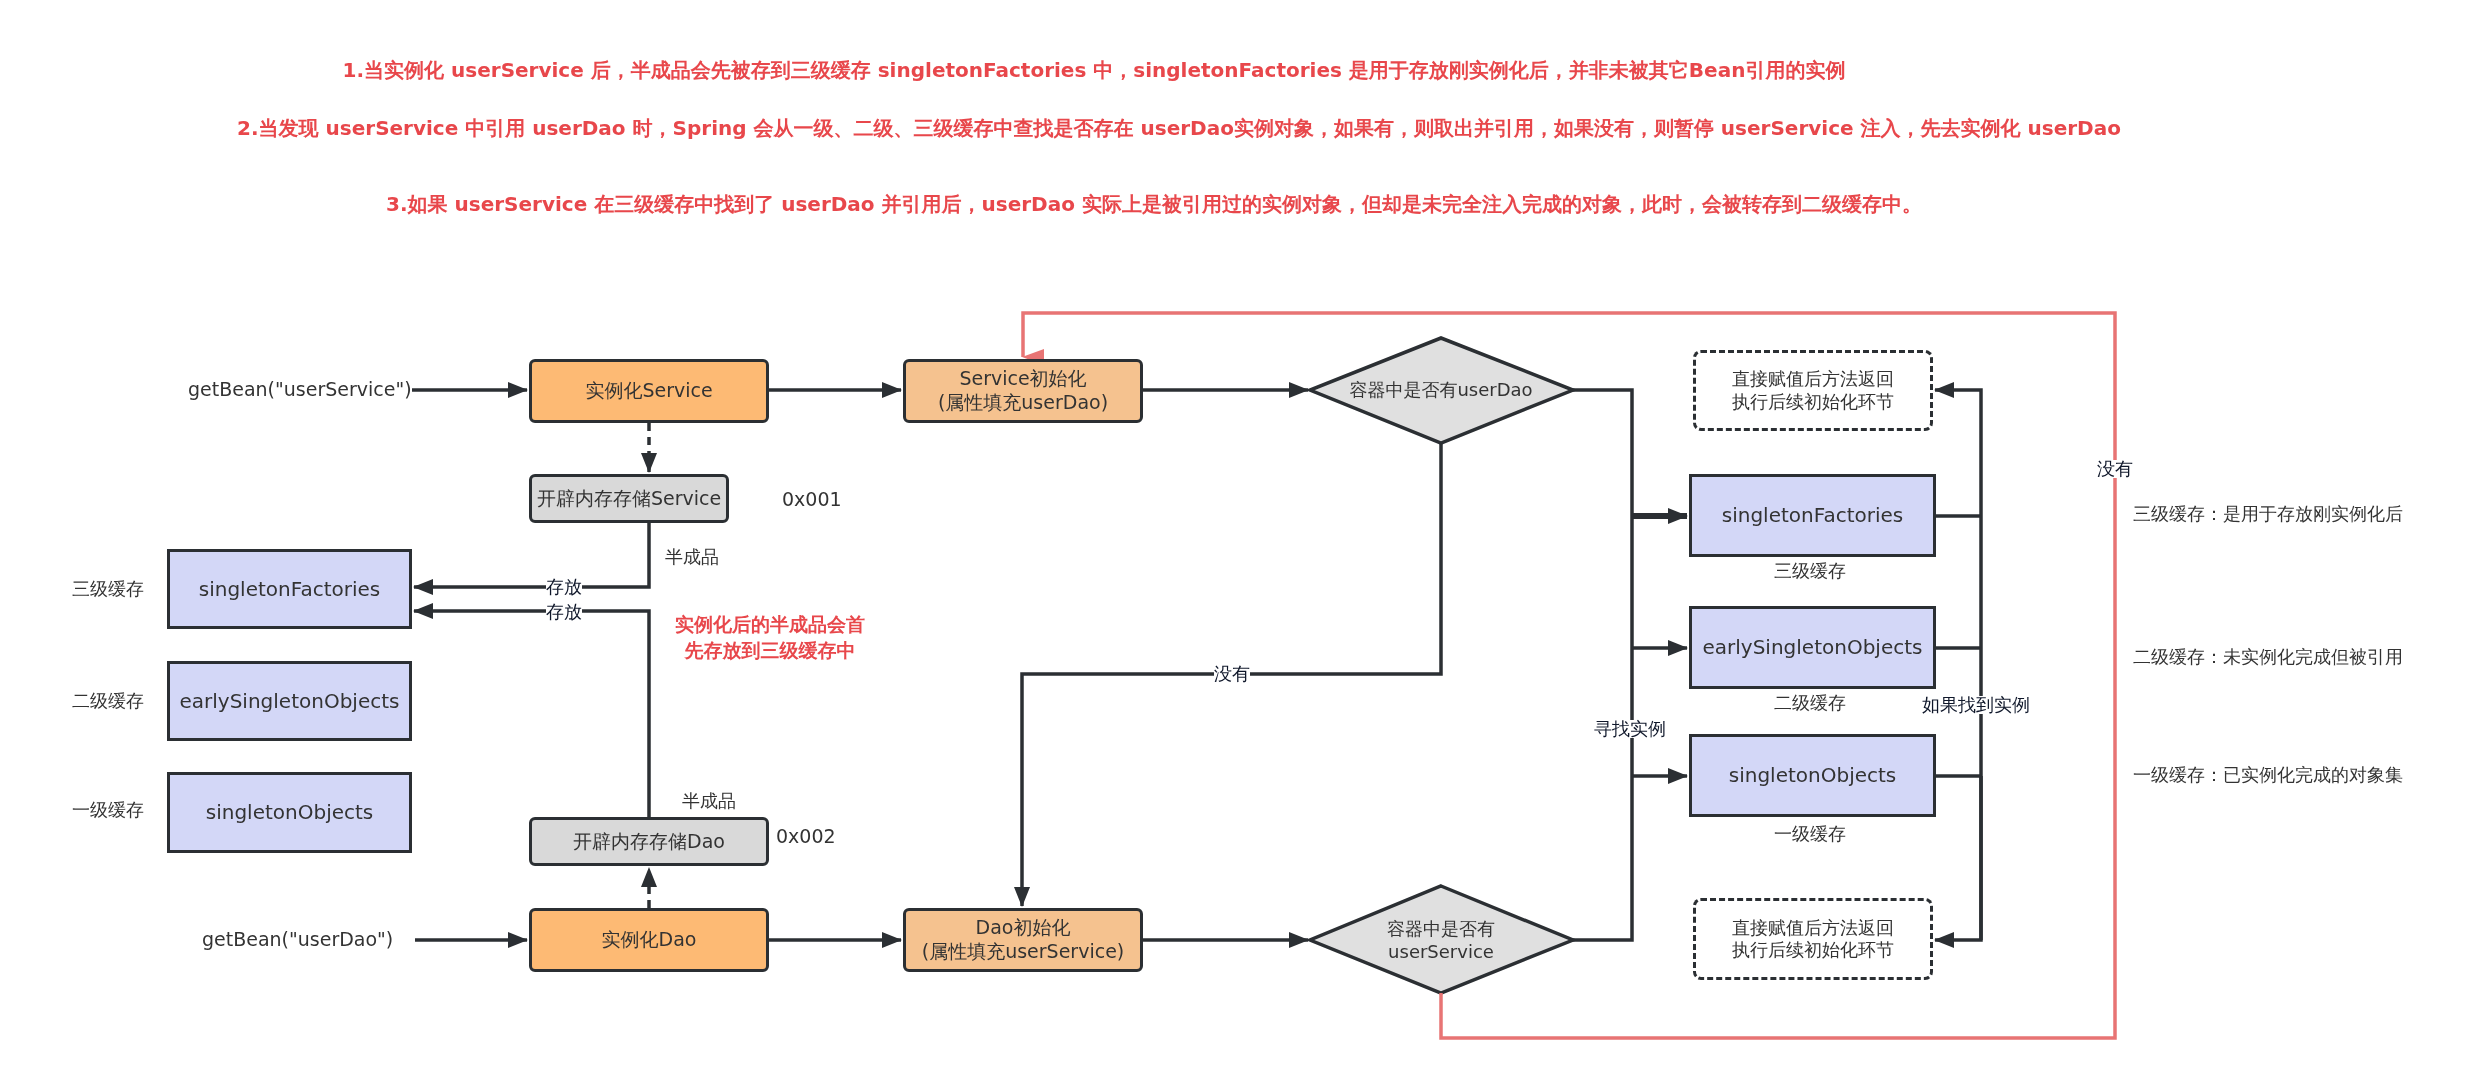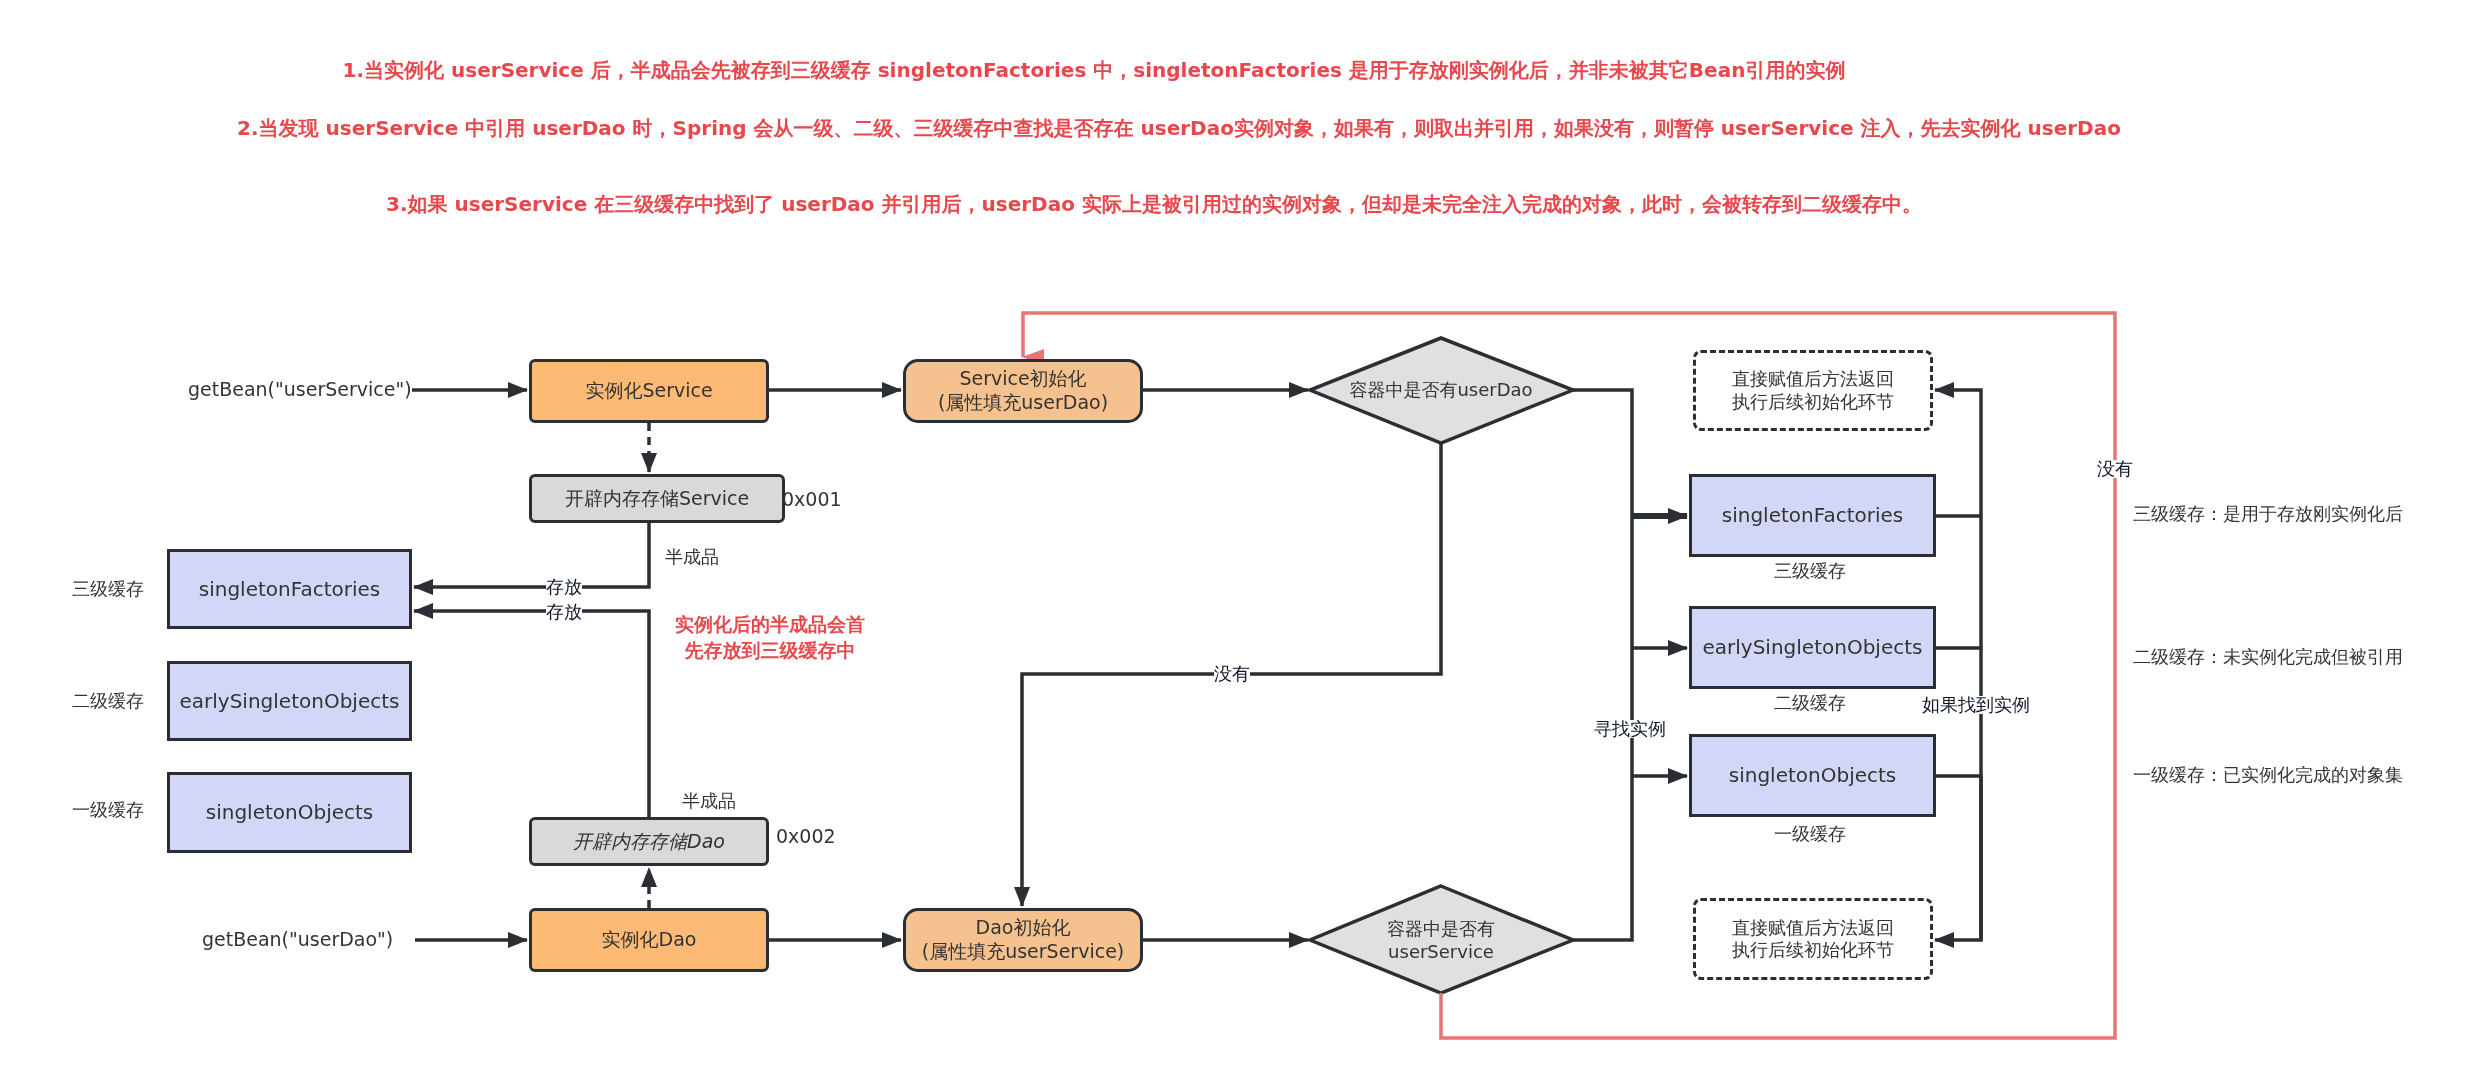--- a/index.html
+++ b/index.html
@@ -4,21 +4,21 @@
 <style>
   html, body { margin:0; padding:0; background:#ffffff; }
   body { width:2488px; height:1069px; position:relative; overflow:hidden;
          font-family:"DejaVu Sans", "Liberation Sans", sans-serif; color:#333; }
   .note { position:absolute; left:0; width:2488px; text-align:center; color:#e8474b;
           font-weight:bold; font-size:20px; white-space:nowrap; }
   .box { position:absolute; box-sizing:border-box; border:3px solid #2b2f33; border-radius:6px;
          display:flex; align-items:center; justify-content:center; text-align:center;
          font-size:19px; color:#333; line-height:1.25; }
   .green { background:#fdba74; }
-  .orange { background:#f5c28f;border-radius:15px; }
+  .orange { background:#f5c28f; }
   .gray { background:#d9d9d9; }
   .blue { background:#d3d7f7; border-radius:0; border-color:#2b2f33; font-size:20px; }
   .dashed { background:#fff; border:3px dashed #2b2f33; border-radius:8px; font-size:18px; }
   .lbl { position:absolute; font-size:18px; color:#0f172a; white-space:nowrap; background:#fff; line-height:1; }
   .lbl-nobg { position:absolute; font-size:18px; color:#333; white-space:nowrap; line-height:1; }
   .red-note { position:absolute; color:#e8474b; font-weight:bold; font-size:19px; text-align:center; line-height:1.35; }
   svg#wires { position:absolute; left:0; top:0; }
   .diamond-text { position:absolute; font-size:18px; color:#333; text-align:center; line-height:1.3; display:flex; align-items:center; justify-content:center; }
 </style>
 </head>
@@ -79,21 +79,21 @@
 <div class="lbl-nobg" style="left:188px;top:380px;font-size:19px;">getBean("userService")</div>
 <div class="box green" style="left:529px;top:359px;width:240px;height:64px;">
   <span>实例化Service</span>
 </div>
 <div class="box orange" style="left:903px;top:359px;width:240px;height:64px;flex-direction:column;">
   <span>Service初始化</span>
   <span>(属性填充userDao)</span>
 </div>
 <div class="diamond-text" style="left:1320px;top:372px;width:242px;height:36px;">容器中是否有userDao</div>
 
-<div class="box gray" style="left:529px;top:474px;width:256px;height:49px;">
+<div class="box gray" style="left:529px;top:474px;width:200px;height:49px;">
   <span>开辟内存存储Service</span>
 </div>
 <div class="lbl-nobg" style="left:782px;top:490px;font-size:19px;">0x001</div>
 <div class="lbl-nobg" style="left:665px;top:548px;">半成品</div>
 
 <div class="lbl" style="left:546px;top:578px;">存放</div>
 <div class="lbl" style="left:546px;top:603px;">存放</div>
 <div class="red-note" style="left:660px;top:612px;width:220px;">
   <div>实例化后的半成品会首</div>
   <div>先存放到三级缓存中</div>
@@ -106,21 +106,21 @@
 <div class="lbl-nobg" style="left:72px;top:692px;">二级缓存</div>
 <div class="box blue" style="left:167px;top:661px;width:245px;height:80px;">
   <span>earlySingletonObjects</span>
 </div>
 <div class="lbl-nobg" style="left:72px;top:801px;">一级缓存</div>
 <div class="box blue" style="left:167px;top:772px;width:245px;height:81px;">
   <span>singletonObjects</span>
 </div>
 
 <div class="lbl-nobg" style="left:682px;top:792px;">半成品</div>
-<div class="box gray" style="left:529px;top:817px;width:240px;height:49px;font-style:italic;">
+<div class="box gray" style="left:529px;top:817px;width:240px;height:49px;">
   <span>开辟内存存储Dao</span>
 </div>
 <div class="lbl-nobg" style="left:776px;top:827px;font-size:19px;">0x002</div>
 
 <div class="lbl-nobg" style="left:202px;top:930px;font-size:19px;">getBean("userDao")</div>
 <div class="box green" style="left:529px;top:908px;width:240px;height:64px;text-align:right;">
   <span>实例化Dao</span>
 </div>
 <div class="box orange" style="left:903px;top:908px;width:240px;height:64px;flex-direction:column;">
   <span>Dao初始化</span>

